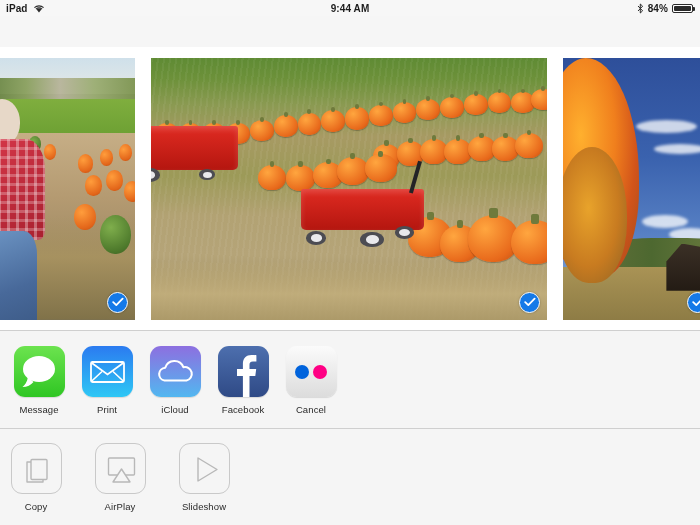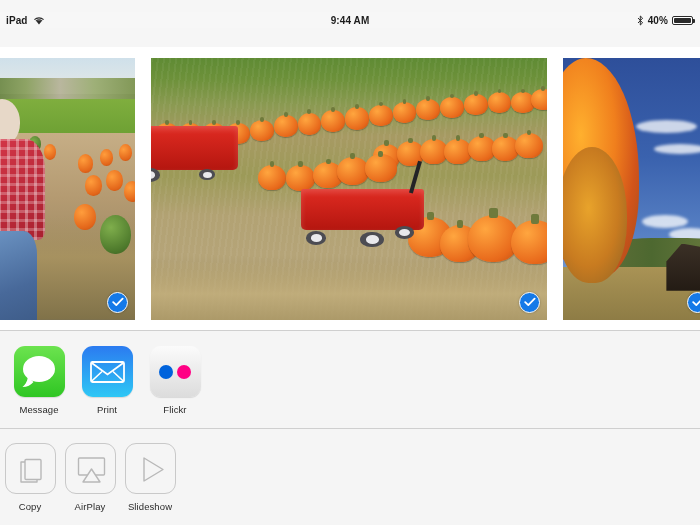--- a/index.html
+++ b/index.html
@@ -9,21 +9,21 @@
     background:#f6f6f6; color:#000;
     -webkit-font-smoothing:antialiased;
   }
   #app{ position:relative; width:700px; height:525px; background:#f6f6f6; }
 
   
   .statusbar{
     position:absolute; left:0; top:0; width:700px; height:16px;
     background:#f7f7f7;
     display:flex; align-items:center;
-    font-size:10px; color:#1c1c1c; letter-spacing:.1px;margin-top:12px;
+    font-size:10px; color:#1c1c1c; letter-spacing:.1px;
   }
   .sb-left{ position:absolute; left:6px; display:flex; align-items:center; gap:5px; }
   .sb-center{ position:absolute; left:0; width:700px; text-align:center; font-size:10px; font-weight:bold; }
   .sb-right{ position:absolute; right:7px; display:flex; align-items:center; gap:4px; }
   .sb-label{ font-size:10px; font-weight:bold; }
   .pct{ font-size:10px; font-weight:bold; }
   .wifi svg, .bt svg{ display:block; }
   .battery{
     position:relative; width:21px; height:9px;
     border:1px solid #2b2b2b; border-radius:2px; background:#fff;
@@ -163,21 +163,21 @@
   .ic-flickr{ background:linear-gradient(#fbfbfb,#dcdcdc); }
   .share-icon svg{ position:absolute; left:0; top:0; }
   .flickr-dot{ position:absolute; top:19px; width:14px; height:14px; border-radius:50%; }
   .flickr-dot.blue{ left:9px; background:#0063dc; }
   .flickr-dot.pink{ left:27px; background:#ff0084; }
 
   
   .action-row{
     position:absolute; left:0; top:429px; width:700px; height:96px;
     background:#f5f5f5;
-    display:flex; align-items:flex-start; padding:14px 0 0 0; gap:0;
+    display:flex; align-items:flex-start; padding:14px 0 0 6px; gap:24px;
   }
   .action-item{ width:60px; display:flex; flex-direction:column; align-items:center; cursor:pointer; }
   .action-icon{
     width:51px; height:51px; border-radius:11px;
     border:1px solid #c9c9c9; background:#f5f5f5;
     position:relative;
   }
   .action-icon svg{ position:absolute; left:0; top:0; }
   .action-label{ margin-top:7px; font-size:9.5px; color:#2a2a2a; letter-spacing:.1px; }
 </style>
@@ -197,21 +197,21 @@
         </svg>
       </span>
     </div>
     <div class="sb-center">9:44 AM</div>
     <div class="sb-right">
       <span class="bt">
         <svg width="7" height="11" viewBox="0 0 7 11">
           <path d="M1 3 L5.6 7.8 L3.3 10 L3.3 1 L5.6 3.2 L1 8" stroke="#2b2b2b" stroke-width="1" fill="none" stroke-linejoin="round"></path>
         </svg>
       </span>
-      <span class="pct">40%</span>
+      <span class="pct">84%</span>
       <span class="battery">
           <i class="fill"></i>
         </span>
     </div>
   </div>
 
 
   <div class="photostrip">
 
     <div class="photo p1">
@@ -355,28 +355,44 @@
       <div class="share-icon ic-mail">
         <svg width="51" height="51" viewBox="0 0 51 51">
           <rect x="9" y="16" width="33" height="20" rx="1.5" fill="none" stroke="#fff" stroke-width="1.8"></rect>
           <path d="M9.8 17 L25.5 28.5 L41.2 17" fill="none" stroke="#fff" stroke-width="1.8"></path>
           <path d="M9.8 35 L20 25.5 M41.2 35 L31 25.5" fill="none" stroke="#fff" stroke-width="1.6"></path>
         </svg>
       </div>
       <span class="share-label">Print</span>
     </div>
 
-
+    <div class="share-item">
+      <div class="share-icon ic-icloud">
+        <svg width="51" height="51" viewBox="0 0 51 51">
+          <path d="M14.5 34.5 A6.4 6.4 0 0 1 15.2 21.8 A9.6 9.6 0 0 1 33.4 21.2 A6.6 6.6 0 0 1 36.5 34.5 Z" fill="none" stroke="#fff" stroke-width="2.1" stroke-linejoin="round"></path>
+        </svg>
+      </div>
+      <span class="share-label">iCloud</span>
+    </div>
+
+    <div class="share-item">
+      <div class="share-icon ic-facebook">
+        <svg width="51" height="51" viewBox="0 0 51 51">
+          <path d="M31.5 51 L31.5 30 L37.3 30 L38.2 23 L31.5 23 L31.5 18.8 C31.5 16.8 32.1 15.5 35 15.5 L38.4 15.5 L38.4 9.2 C37.8 9.1 35.8 8.9 33.4 8.9 C28.4 8.9 24.9 12 24.9 17.6 L24.9 23 L19 23 L19 30 L24.9 30 L24.9 51 Z" fill="#fff"></path>
+        </svg>
+      </div>
+      <span class="share-label">Facebook</span>
+    </div>
 
     <div class="share-item">
       <div class="share-icon ic-flickr">
         <span class="flickr-dot blue"></span>
         <span class="flickr-dot pink"></span>
       </div>
-      <span class="share-label">Flickr</span>
+      <span class="share-label">Cancel</span>
     </div>
   </div>
 
   <div class="sep s2"></div>
 
   <div class="action-row">
 
     <div class="action-item">
       <div class="action-icon">
         <svg width="51" height="51" viewBox="0 0 51 51">

